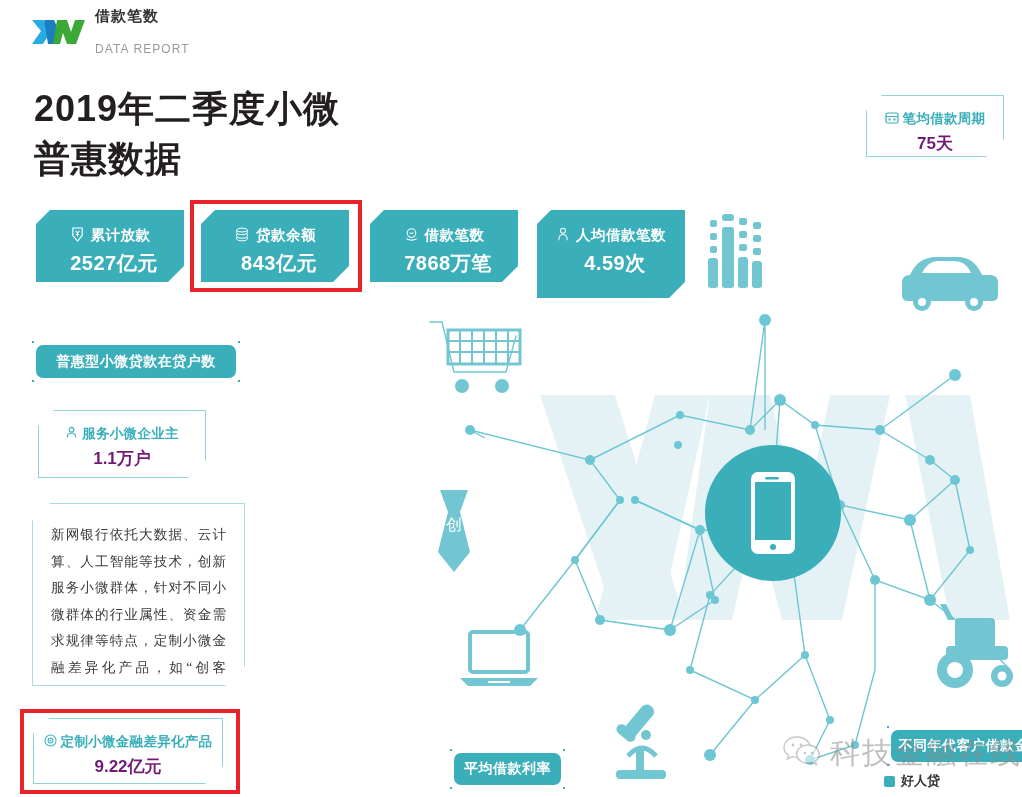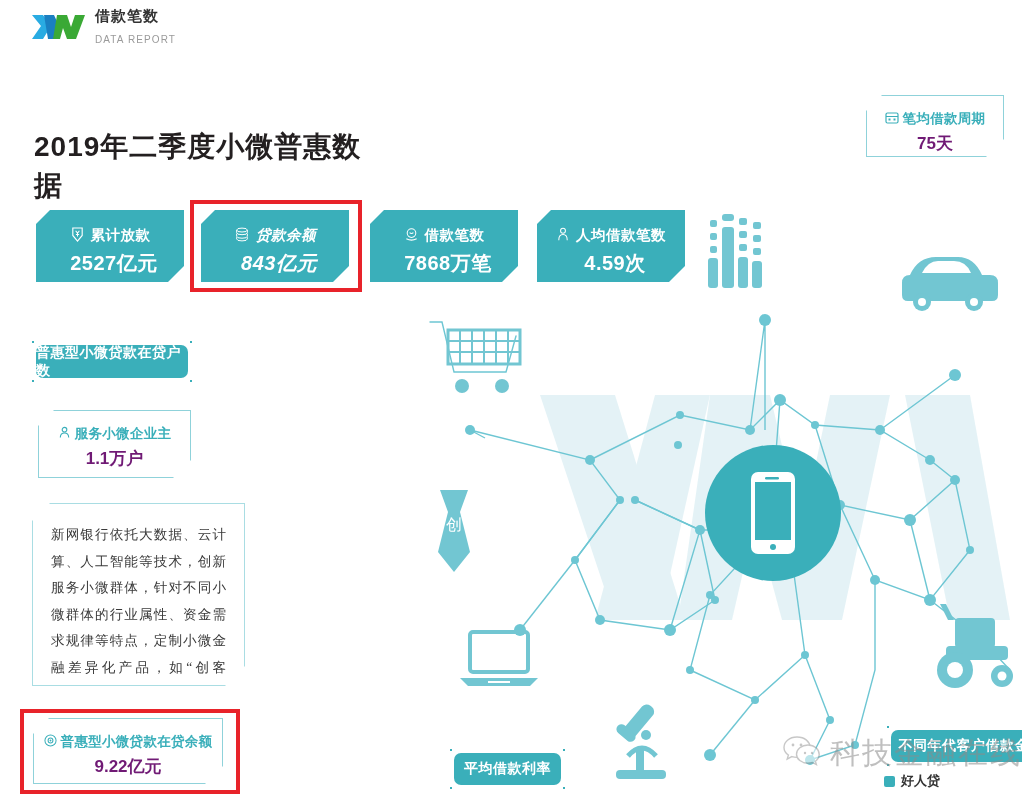--- a/index.html
+++ b/index.html
@@ -9,28 +9,27 @@
     font-family:"Liberation Sans","DejaVu Sans",sans-serif;
   }
   .root{position:absolute;inset:0;}
 
   
   .logo{position:absolute;left:30px;top:8px;display:flex;align-items:center;gap:9px;}
   .logo-mark{position:relative;width:56px;height:32px;}
   .logo-mark svg{display:block;}
   .logo-text{display:flex;flex-direction:column;line-height:1;}
   .logo-cn{font-size:15px;font-weight:bold;color:#333;letter-spacing:1px;}
-  .logo-en{font-size:10px;color:#9a9a9a;letter-spacing:1.1px;margin-top:12px;}
+  .logo-en{font-size:12px;color:#9a9a9a;letter-spacing:1.1px;margin-top:20px;}
 
   
   .title{
     position:absolute;left:34px;top:84px;width:330px;
-    font-size:28px;font-weight:bold;color:#231f20;line-height:1.38;
+    font-size:36px;font-weight:bold;color:#231f20;line-height:1.38;
     letter-spacing:1px;
-    margin-top:44px;
   }
 
   
   .illus{position:absolute;left:410px;top:200px;width:612px;height:597px;}
   .illus svg{display:block;}
 
   
   .card{
     position:absolute;box-sizing:border-box;
     color:#ffffff;text-align:center;
@@ -320,21 +319,21 @@
             <path d="M6 4 l2 2.5 l2 -2.5 M8 6.5 v3.5 M6.3 8 h3.4" stroke="#fff" stroke-width="1.1" fill="none"></path>
           </svg>
       </span>
       <span>累计放款</span>
     </div>
     <div class="c-value">2527亿元</div>
     <div class="bevel"></div>
     <div class="btm-bar"></div>
   </div>
 
-  <div class="card" style="left:201px;top:210px;width:148px;height:72px;font-style:italic;">
+  <div class="card" style="left:201px;top:210px;width:148px;height:72px;">
     <div class="tl-tick"></div>
     <div class="c-label">
       <span class="ic">
         <svg width="16" height="15" viewBox="0 0 18 16">
             <ellipse cx="9" cy="3" rx="6" ry="2.2" fill="none" stroke="#fff" stroke-width="1.1"></ellipse>
             <path d="M3 3 v3 a6 2.2 0 0 0 12 0 v-3" fill="none" stroke="#fff" stroke-width="1.1"></path>
             <path d="M3 7 v3 a6 2.2 0 0 0 12 0 v-3" fill="none" stroke="#fff" stroke-width="1.1"></path>
             <path d="M3 11 v2 a6 2.2 0 0 0 12 0 v-2" fill="none" stroke="#fff" stroke-width="1.1"></path>
           </svg>
       </span>
@@ -355,21 +354,21 @@
             <path d="M2.5 12.5 q5.5 3 11 0" stroke="#fff" stroke-width="1.2" fill="none"></path>
           </svg>
       </span>
       <span>借款笔数</span>
     </div>
     <div class="c-value">7868万笔</div>
     <div class="bevel"></div>
     <div class="btm-bar"></div>
   </div>
 
-  <div class="card" style="left:537px;top:210px;width:148px;height:72px;">
+  <div class="card" style="left:537px;top:210px;width:148px;height:88px;">
     <div class="tl-tick"></div>
     <div class="c-label">
       <span class="ic">
         <svg width="14" height="15" viewBox="0 0 14 16">
             <circle cx="7" cy="4" r="2.6" fill="none" stroke="#fff" stroke-width="1.1"></circle>
             <path d="M2.5 14 q0 -6 4.5 -6 q4.5 0 4.5 6" fill="none" stroke="#fff" stroke-width="1.1"></path>
           </svg>
       </span>
       <span>人均借款笔数</span>
     </div>
@@ -389,29 +388,29 @@
             <rect x="8.5" y="7.5" width="2" height="2" fill="#3aafba"></rect>
           </svg>
       </span>
       <span>笔均借款周期</span>
     </div>
     <div class="o-value">75天</div>
     <div class="o-bevel"></div>
     <div class="o-btmbar"></div>
   </div>
 
-  <div class="pill" style="left:36px;top:345px;width:152px;height:33px;">
+  <div class="pill" style="left:36px;top:345px;width:200px;height:33px;">
     <span class="dot d1"></span>
     <span class="dot d2"></span>
     <span class="dot d3"></span>
     <span class="dot d4"></span>
     <span>普惠型小微贷款在贷户数</span>
   </div>
 
-  <div class="ocard" style="left:38px;top:410px;width:153px;height:68px;">
+  <div class="ocard" style="left:38px;top:410px;width:168px;height:68px;">
     <div class="o-tl"></div>
     <div class="o-label">
       <span class="ic">
         <svg width="13" height="13" viewBox="0 0 14 14">
             <circle cx="7" cy="4" r="2.5" fill="none" stroke="#3aafba" stroke-width="1.2"></circle>
             <path d="M2.5 12.5 q0 -5 4.5 -5 q4.5 0 4.5 5" fill="none" stroke="#3aafba" stroke-width="1.2"></path>
           </svg>
       </span>
       <span>服务小微企业主</span>
     </div>
@@ -430,21 +429,21 @@
   <div class="ocard" style="left:33px;top:718px;width:190px;height:66px;">
     <div class="o-tl"></div>
     <div class="o-label">
       <span class="ic">
         <svg width="13" height="13" viewBox="0 0 14 14">
             <circle cx="7" cy="7" r="6" fill="none" stroke="#3aafba" stroke-width="1.1"></circle>
             <circle cx="7" cy="7" r="2.6" fill="none" stroke="#3aafba" stroke-width="1.1"></circle>
             <circle cx="7" cy="7" r="1" fill="#3aafba"></circle>
           </svg>
       </span>
-      <span>普惠型小微贷款在贷余额</span>
+      <span>定制小微金融差异化产品</span>
     </div>
     <div class="o-value">9.22亿元</div>
     <div class="o-bevel"></div>
     <div class="o-btmbar"></div>
   </div>
 
   <div class="pill" style="left:411px;top:753px;width:107px;height:32px;margin-left:43px;">
     <span class="dot d1"></span>
     <span class="dot d2"></span>
     <span class="dot d3"></span>

